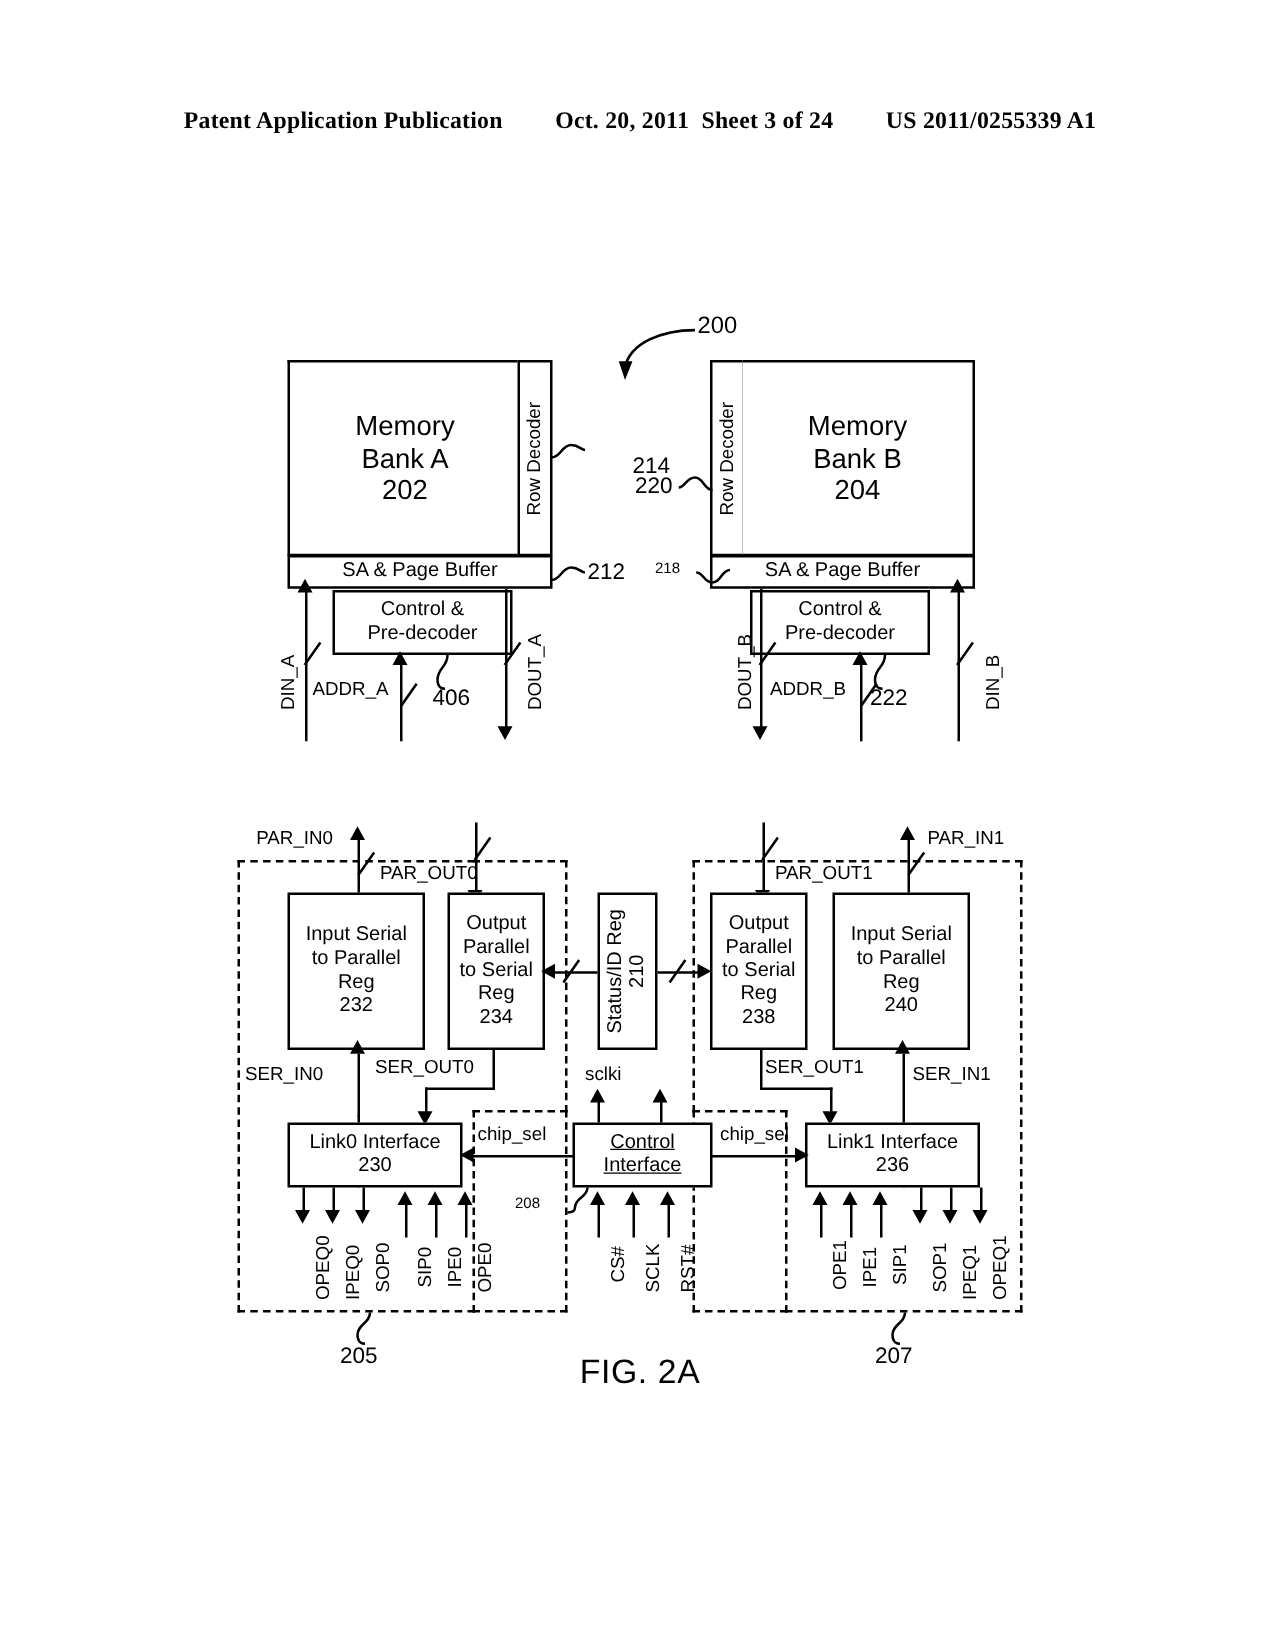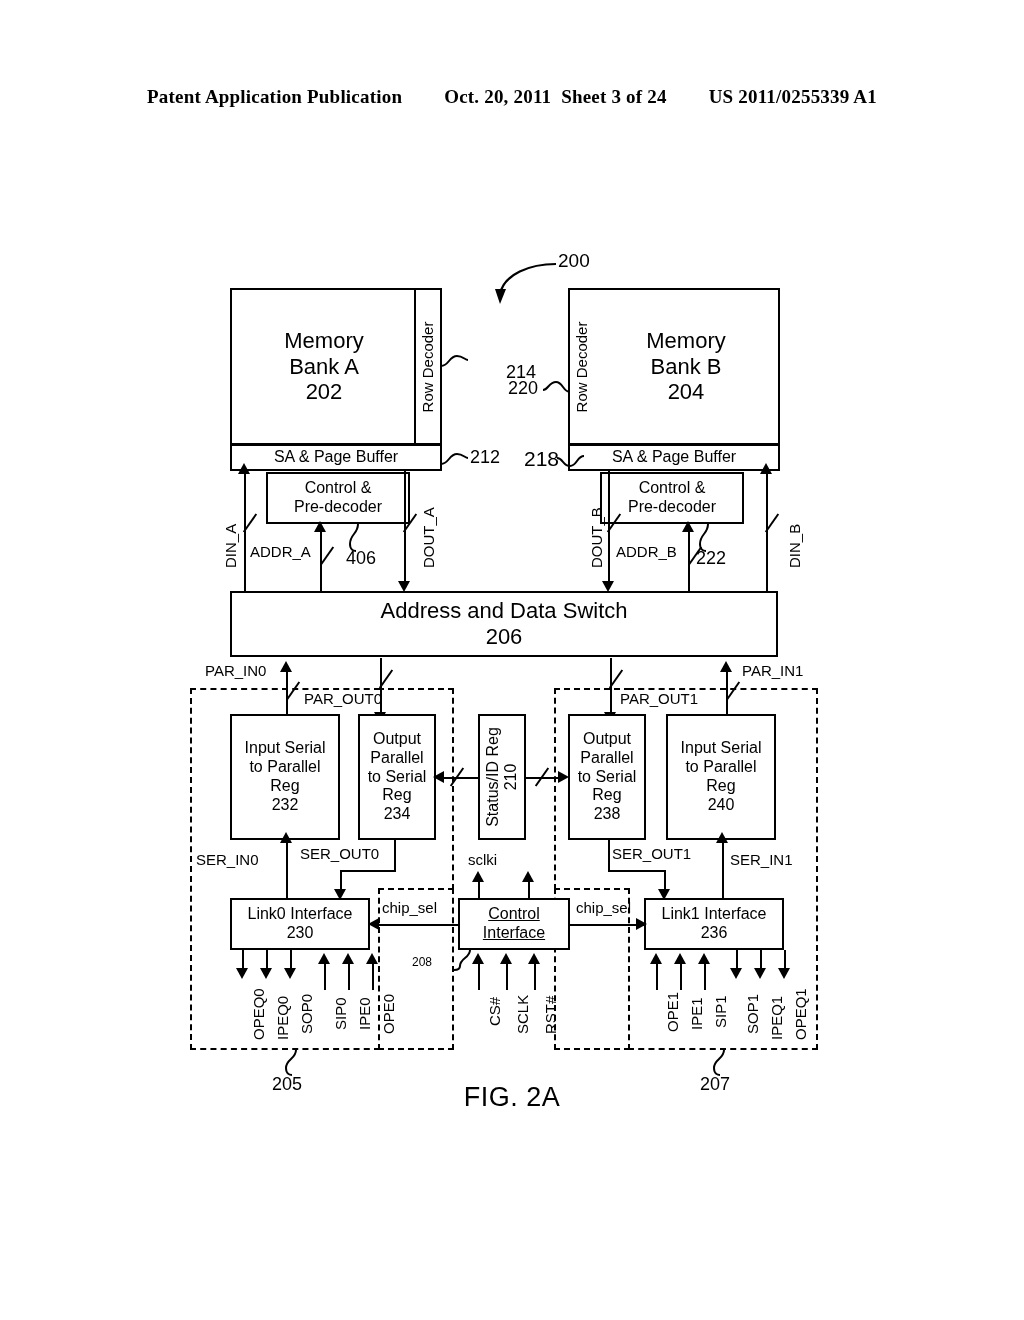--- a/index.html
+++ b/index.html
@@ -121,21 +121,21 @@
     </div>
   </div>
   <div class="lbl lbl17" style="left:508px;top:378px;font-size:18px;">220</div>
   <svg class="curve" style="left:543px;top:380px;width:28px;height:20px;">
     <path d="M0,10 C5,10 6,2 13,2 C20,2 20,12 27,12" stroke="#000" stroke-width="2" fill="none"></path>
   </svg>
 
   <div class="box fs16" style="left:568px;top:444px;width:212px;height:27px;">
     <span>SA &amp; Page Buffer</span>
   </div>
-  <div class="lbl lbl17" style="left:524px;top:447px;font-size:21px;">218</div>
+  <div class="lbl lbl17" style="left:524px;top:447px;font-size:12px;">218</div>
   <svg class="curve" style="left:557px;top:450px;width:28px;height:20px;">
     <path d="M0,8 C6,8 6,16 13,16 C20,16 20,6 27,6" stroke="#000" stroke-width="2" fill="none"></path>
   </svg>
 
   <div class="box fs16" style="left:600px;top:472px;width:144px;height:52px;">
     <div>
       <span class="t">Control &amp;</span>
       <span class="t">Pre-decoder</span>
     </div>
   </div>
@@ -167,26 +167,20 @@
   <div class="v" style="left:688px;top:530px;height:63px;"></div>
   <div class="ar ar-u" style="left:682px;top:521px;"></div>
   <div class="slash" style="left:694px;top:545px;"></div>
   <div class="lbl lbl15" style="left:616px;top:543px;">ADDR_B</div>
 
   <div class="v" style="left:766px;top:471px;height:122px;"></div>
   <div class="ar ar-u" style="left:760px;top:463px;"></div>
   <div class="slash" style="left:771px;top:512px;"></div>
   <div class="vlbl vlbl15" style="left:786px;top:568px;">DIN_B</div>
 
-  <div class="box fs17" style="left:230px;top:591px;width:548px;height:66px;">
-    <div>
-      <span class="t">Address and Data Switch</span>
-      <span class="t">206</span>
-    </div>
-  </div>
 
   <div class="dash" style="left:190px;top:688px;width:190px;height:362px;border-right:none;"></div>
   <div class="dash" style="left:378px;top:688px;width:76px;height:202px;border-left:none;border-bottom:none;"></div>
   <div class="dash" style="left:378px;top:888px;width:2px;height:162px;border:none;border-left:2px dashed #000;"></div>
   <div class="dash" style="left:378px;top:1048px;width:76px;height:2px;border:none;border-top:2px dashed #000;"></div>
   <div class="dash" style="left:452px;top:888px;width:2px;height:162px;border:none;border-left:2px dashed #000;"></div>
   <div class="dash" style="left:378px;top:888px;width:76px;height:2px;border:none;border-top:2px dashed #000;"></div>
 
   <div class="dash" style="left:628px;top:688px;width:190px;height:362px;border-left:none;"></div>
   <div class="dash" style="left:554px;top:688px;width:76px;height:202px;border-right:none;border-bottom:none;"></div>

